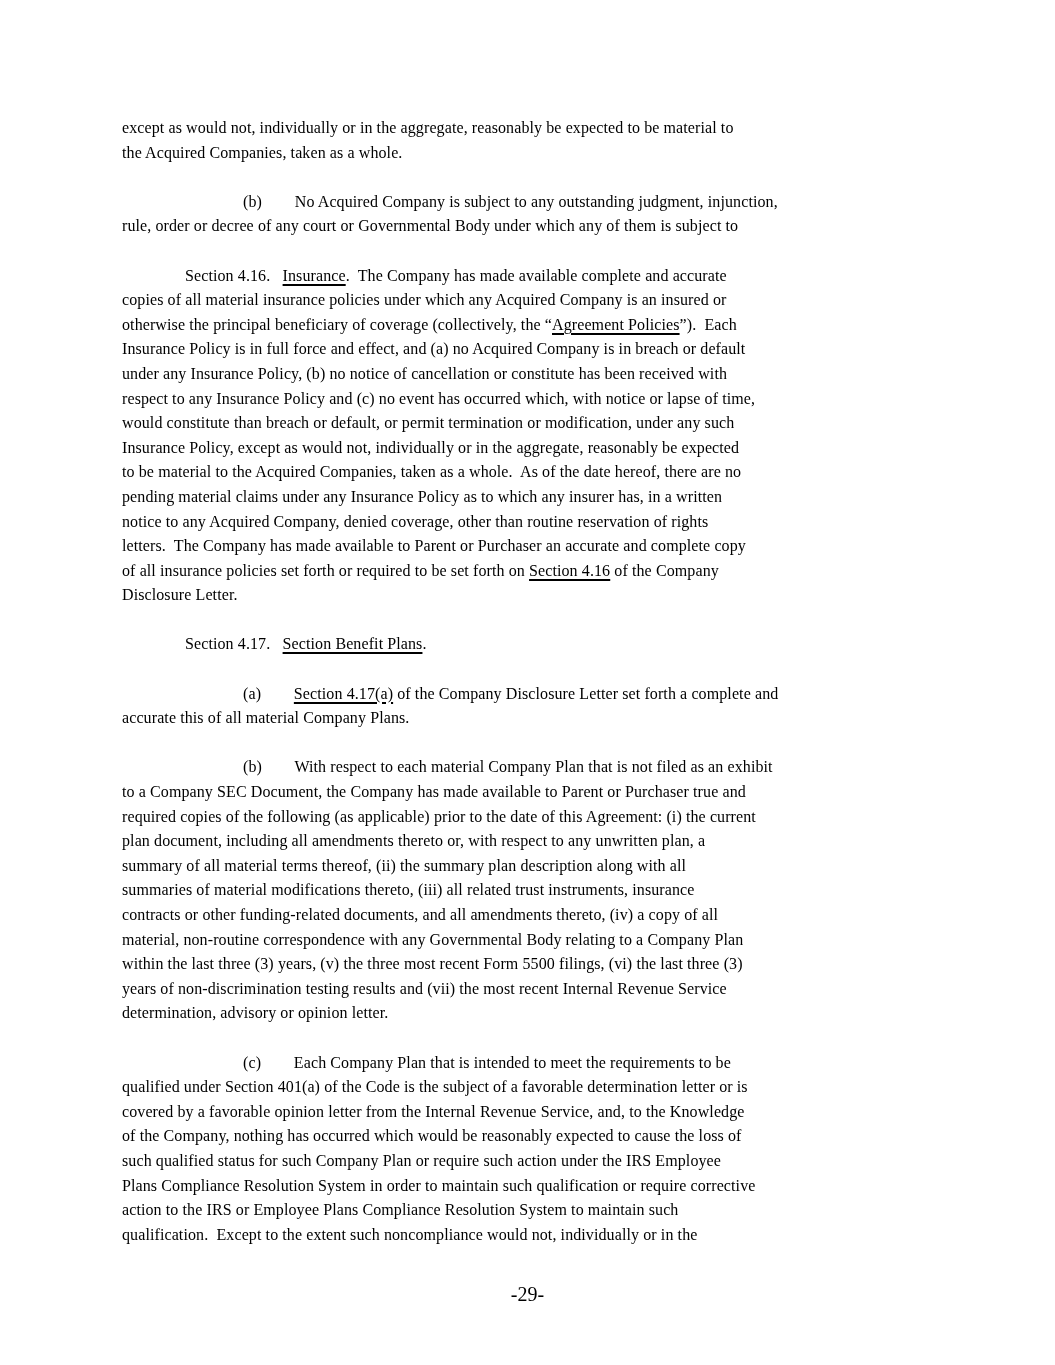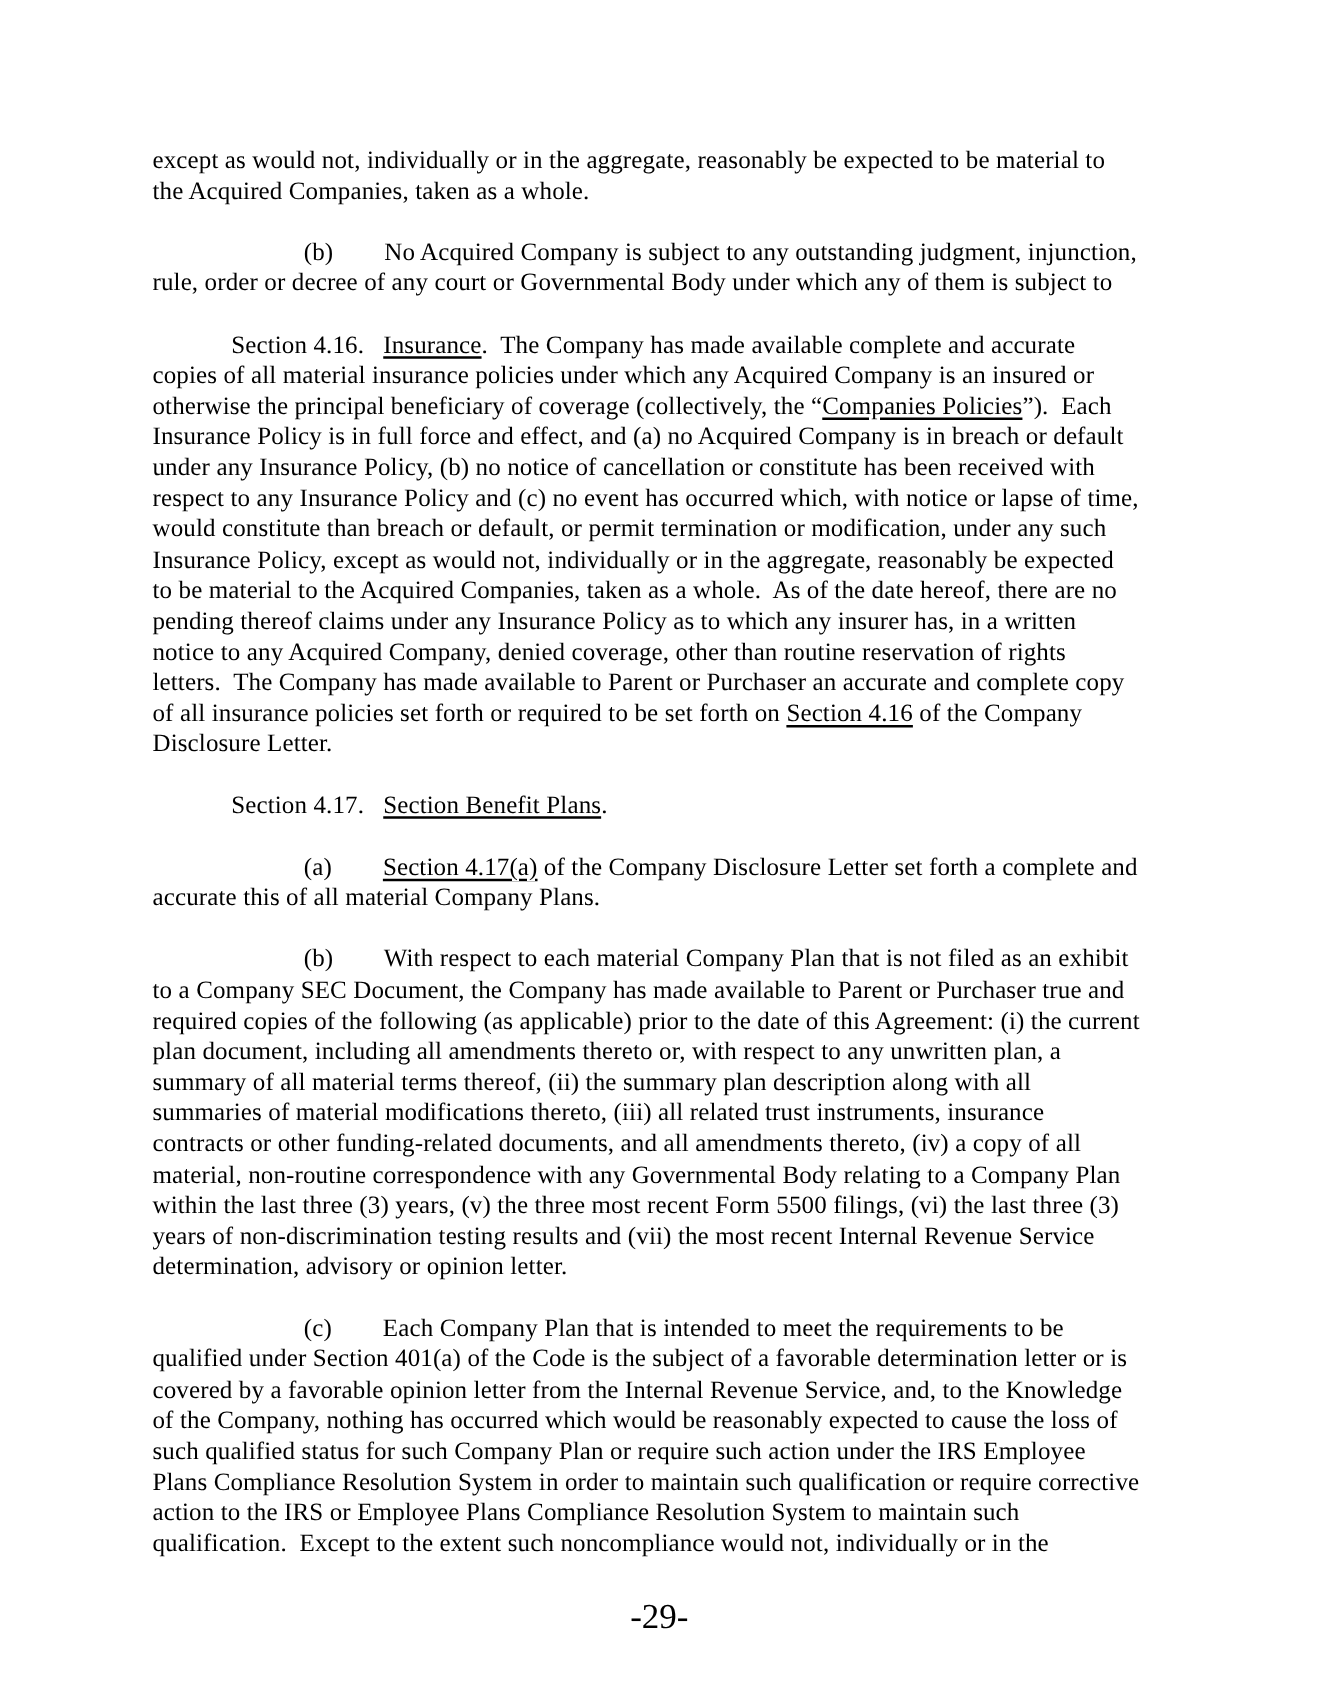--- a/index.html
+++ b/index.html
@@ -19,66 +19,66 @@
   .doc-body {
     position: absolute;
     left: 122px;
     top: 116px;
     width: 818px;
   }
   .para {
     margin: 0 0 24.6px 0;
   }
   .line {
-    font-size: 20px;
+    font-size: 16px;
     line-height: 24.6px;
     white-space: nowrap;
     letter-spacing: 0.1px;
   }
   .ind-section { padding-left: 63px; }
   .ind-list    { padding-left: 121px; }
   .u {
     text-decoration: underline;
     text-underline-offset: 3px;
     text-decoration-thickness: 1.5px;
   }
   .page-footer {
     position: absolute;
     left: 0;
     right: 0;
     top: 1282px;
     text-align: center;
-    font-size: 28px;
+    font-size: 20px;
     line-height: 24.6px;
   }
 </style>
 </head>
 <body>
 
 <div class="page">
   <div class="doc-body">
       <div class="para">
         <div class="line"><span>except as would not, individually or in the aggregate, reasonably be expected to be material to</span></div>
         <div class="line"><span>the Acquired Companies, taken as a whole.</span></div>
       </div>
       <div class="para">
         <div class="line ind-list"><span>(b)&nbsp;&nbsp;&nbsp;&nbsp;&nbsp;&nbsp;&nbsp; No Acquired Company is subject to any outstanding judgment, injunction,</span></div>
         <div class="line"><span>rule, order or decree of any court or Governmental Body under which any of them is subject to</span></div>
       </div>
       <div class="para">
         <div class="line ind-section"><span>Section 4.16.&nbsp;&nbsp; </span><span class="u">Insurance</span><span>.&nbsp; The Company has made available complete and accurate</span></div>
         <div class="line"><span>copies of all material insurance policies under which any Acquired Company is an insured or</span></div>
-        <div class="line"><span>otherwise the principal beneficiary of coverage (collectively, the “</span><span class="u">Companies Policies</span><span>”).&nbsp; Each</span></div>
+        <div class="line"><span>otherwise the principal beneficiary of coverage (collectively, the “</span><span class="u">Agreement Policies</span><span>”).&nbsp; Each</span></div>
         <div class="line"><span>Insurance Policy is in full force and effect, and (a) no Acquired Company is in breach or default</span></div>
         <div class="line"><span>under any Insurance Policy, (b) no notice of cancellation or constitute has been received with</span></div>
         <div class="line"><span>respect to any Insurance Policy and (c) no event has occurred which, with notice or lapse of time,</span></div>
         <div class="line"><span>would constitute than breach or default, or permit termination or modification, under any such</span></div>
         <div class="line"><span>Insurance Policy, except as would not, individually or in the aggregate, reasonably be expected</span></div>
         <div class="line"><span>to be material to the Acquired Companies, taken as a whole.&nbsp; As of the date hereof, there are no</span></div>
-        <div class="line"><span>pending thereof claims under any Insurance Policy as to which any insurer has, in a written</span></div>
+        <div class="line"><span>pending material claims under any Insurance Policy as to which any insurer has, in a written</span></div>
         <div class="line"><span>notice to any Acquired Company, denied coverage, other than routine reservation of rights</span></div>
         <div class="line"><span>letters.&nbsp; The Company has made available to Parent or Purchaser an accurate and complete copy</span></div>
         <div class="line"><span>of all insurance policies set forth or required to be set forth on </span><span class="u">Section 4.16</span><span> of the Company</span></div>
         <div class="line"><span>Disclosure Letter.</span></div>
       </div>
       <div class="para">
         <div class="line ind-section"><span>Section 4.17.&nbsp;&nbsp; </span><span class="u">Section Benefit Plans</span><span>.</span></div>
       </div>
       <div class="para">
         <div class="line ind-list"><span>(a)&nbsp;&nbsp;&nbsp;&nbsp;&nbsp;&nbsp;&nbsp; </span><span class="u">Section 4.17(a)</span><span> of the Company Disclosure Letter set forth a complete and</span></div>

